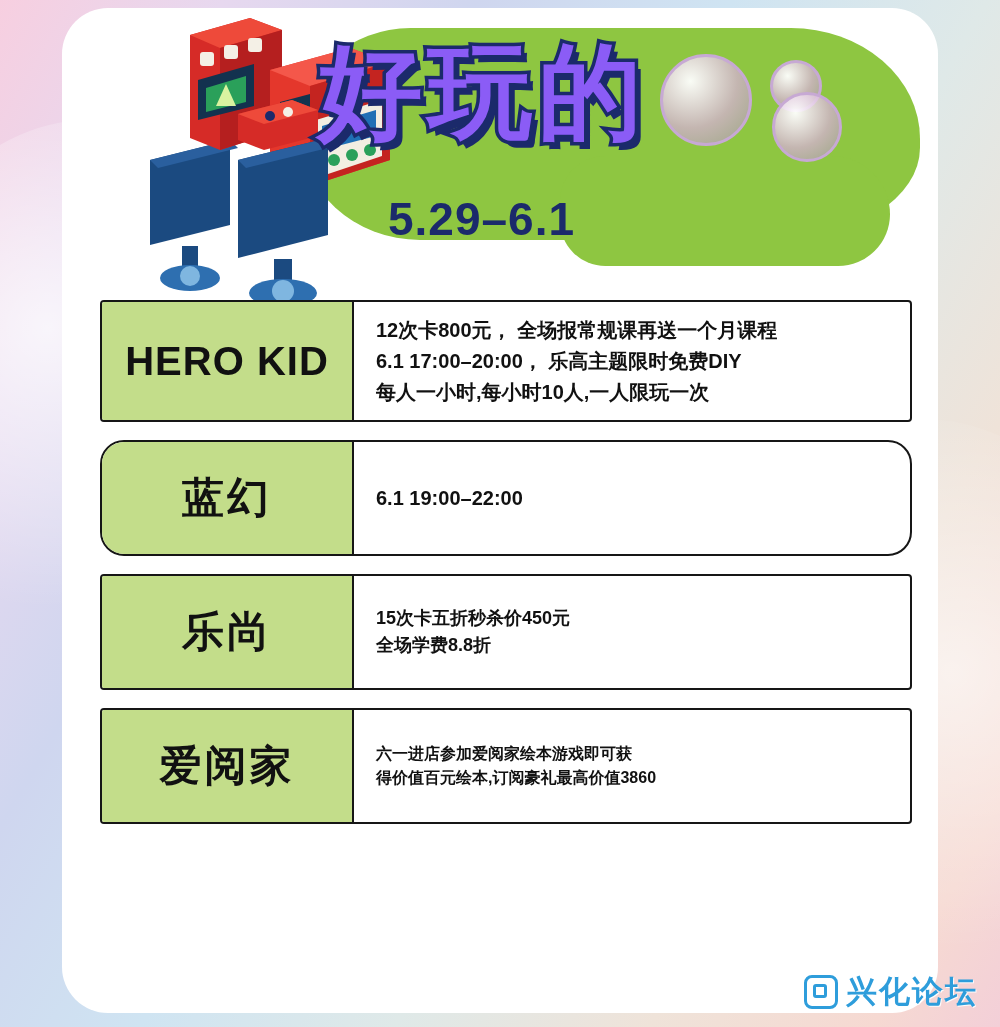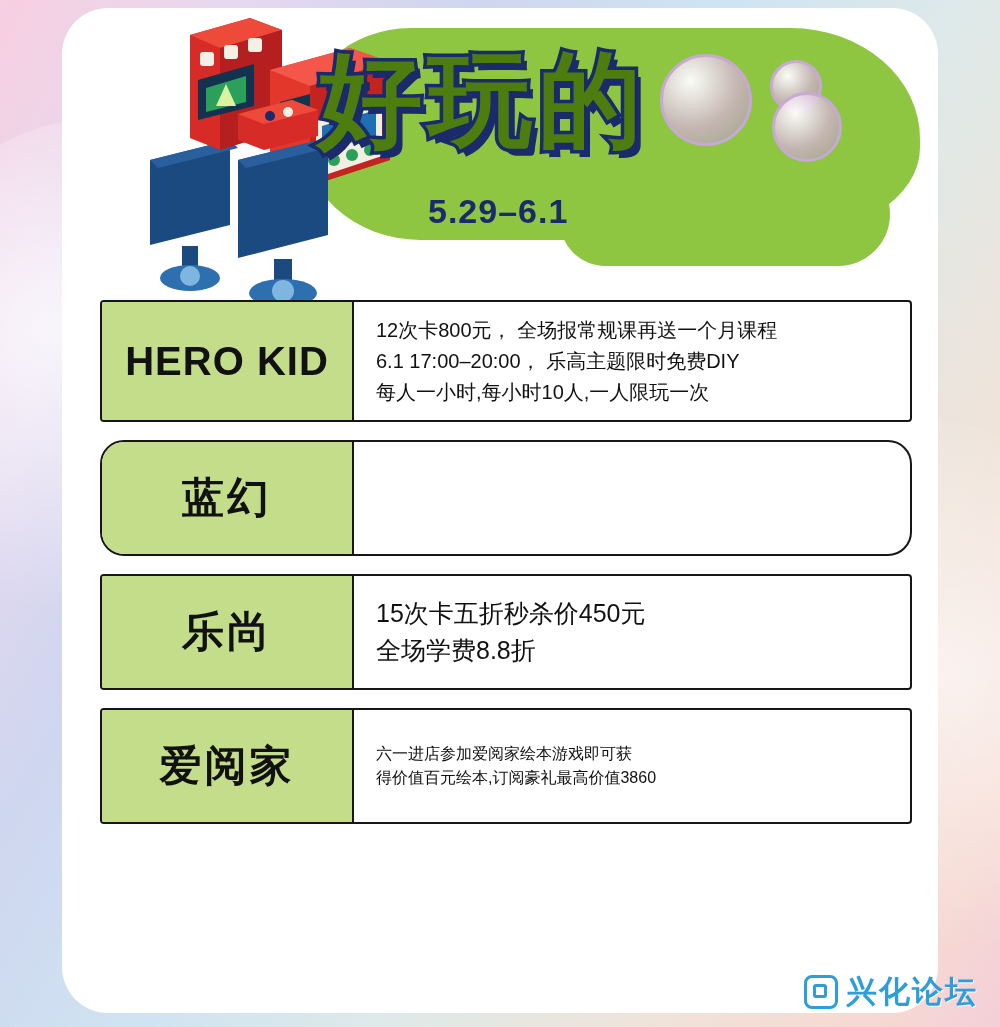--- a/index.html
+++ b/index.html
@@ -89,47 +89,47 @@
   }
 
   
   .title-main {
     position: absolute;
     left: 318px;
     top: 48px;
     font-size: 104px;
     line-height: 1;
     font-weight: bold;
-    color: #4d7c0f;
+    color: #8b5cf6;
     letter-spacing: 6px;
     -webkit-text-stroke: 7px #1b2a6b;
     paint-order: stroke fill;
     text-shadow: 6px 7px 0 #1b2a6b;
-    font-family: Liberation Sans, sans-serif;
+    font-family: Liberation Mono, monospace;
     white-space: nowrap;
   }
   .title-sub {
     position: absolute;
     left: 640px;
     top: 148px;
     font-size: 92px;
     line-height: 1;
     font-weight: bold;
     color: #ffffff;
     letter-spacing: 4px;
     -webkit-text-stroke: 7px #1b2a6b;
     paint-order: stroke fill;
     text-shadow: 6px 7px 0 #1b2a6b;
     white-space: nowrap;
   }
   .title-date {
     position: absolute;
-    left: 428px;
+    left: 388px;
     top: 192px;
-    font-size: 34px;
+    font-size: 46px;
     font-weight: bold;
     color: #1b2a6b;
     letter-spacing: 1px;
   }
 
   
   .bubble {
     position: absolute;
     border-radius: 50%;
     background: radial-gradient(circle at 32% 28%, rgba(255,255,255,.95), rgba(214,176,214,.75) 55%, rgba(170,140,190,.55) 100%);
@@ -174,26 +174,26 @@
   .row .desc {
     flex: 1;
     display: flex;
     flex-direction: column;
     justify-content: center;
     padding: 10px 0 10px 22px;
     box-sizing: border-box;
   }
   .row .desc .line {
     font-size: 20px;
-    font-weight: normal;
+    font-weight: bold;
     color: #111;
     line-height: 1.55;
     white-space: nowrap;
   }
-  .row .desc.big .line { font-size: 25px; line-height: 1.5; }
+  .row .desc.big .line { font-size: 18px; line-height: 1.5; }
   .row .desc.mid .line { font-size: 16px; line-height: 1.5; }
 
   .r1 { height: 118px; }
   .r2 { height: 112px; border-radius: 24px; }
   .r3 { height: 112px; justify-content: flex-end; }
   .r4 { height: 112px; }
   .r5 { height: 104px; }
 
   
   .watermark {
@@ -310,20 +310,21 @@
       <div class="desc">
         <div class="line">12次卡800元， 全场报常规课再送一个月课程</div>
         <div class="line">6.1  17:00–20:00， 乐高主题限时免费DIY</div>
         <div class="line">每人一小时,每小时10人,一人限玩一次</div>
       </div>
     </div>
 
     <div class="row r2">
       <div class="name cjk">蓝幻</div>
       <div class="desc">
+        <div class="line">6.1  19:00–22:00</div>
       </div>
     </div>
 
     <div class="row r3">
       <div class="name cjk">乐尚</div>
       <div class="desc big">
         <div class="line">15次卡五折秒杀价450元</div>
         <div class="line">全场学费8.8折</div>
       </div>
     </div>

